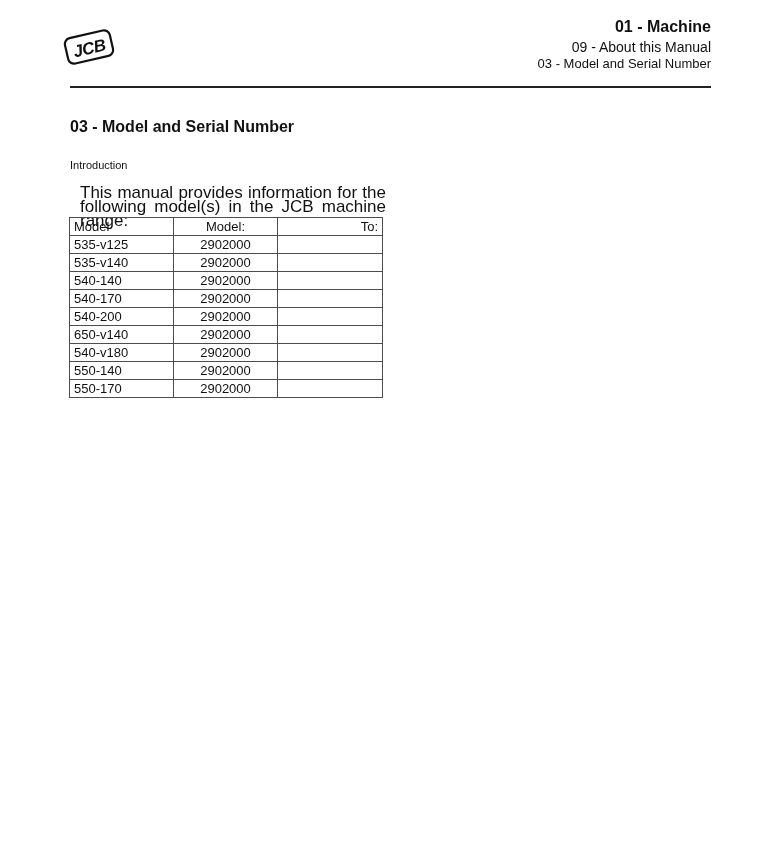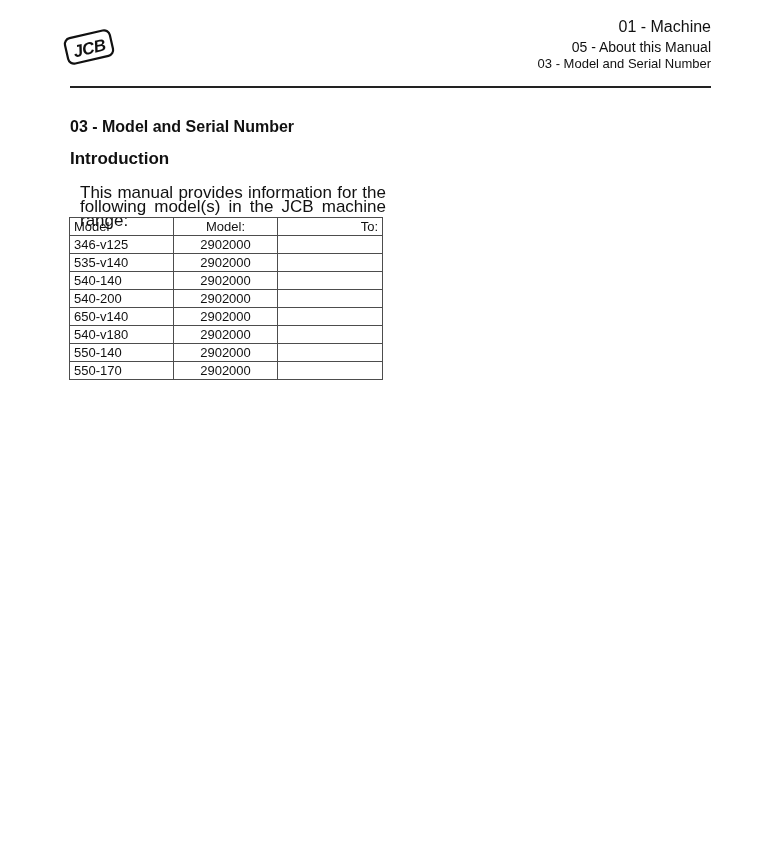--- a/index.html
+++ b/index.html
@@ -27,21 +27,21 @@
   
   .header-right {
     position: absolute;
     top: 16px;
     right: 72px;
     text-align: right;
     white-space: nowrap;
   }
   .header-chapter {
     font-size: 16px;
-    font-weight: normal;
+    font-weight: bold;
     line-height: 22px;
   }
   .header-section {
     font-size: 14px;
     line-height: 18px;
   }
   .header-subsection {
     font-size: 13px;
     line-height: 15px;
   }
@@ -58,23 +58,23 @@
     position: absolute;
     left: 70px;
     top: 117px;
     font-size: 16px;
     font-weight: bold;
     line-height: 19px;
   }
   .intro-heading {
     position: absolute;
     left: 70px;
-    top: 149px;
-    font-size: 17px;
-    font-weight: bold;
+    top: 155px;
+    font-size: 11px;
+    font-weight: normal;
     line-height: 20px;
   }
   .intro-text {
     position: absolute;
     left: 70px;
     top: 186px;
     width: 306px;
     font-size: 17px;
     line-height: 14px;
     text-align: justify;
@@ -112,21 +112,21 @@
     <svg width="62" height="58" viewBox="0 0 62 58">
       <g transform="rotate(-13 31 29)">
         <rect x="8" y="16" width="46" height="26" rx="6" fill="#ffffff" stroke="#111111" stroke-width="2.2"></rect>
         <text x="31" y="36" text-anchor="middle" font-size="17" font-weight="bold" font-style="italic" letter-spacing="-0.5" fill="#111111">JCB</text>
       </g>
     </svg>
   </div>
 
   <div class="header-right">
     <div class="header-chapter">01 - Machine</div>
-    <div class="header-section">05 - About this Manual</div>
+    <div class="header-section">09 - About this Manual</div>
     <div class="header-subsection">03 - Model and Serial Number</div>
   </div>
 
   <div class="rule"></div>
 
   <div class="page-title">03 - Model and Serial Number</div>
 
   <div class="intro-heading">Introduction</div>
 
   <div class="intro-text">This manual provides information for the following model(s) in the JCB machine range:</div>
@@ -134,31 +134,36 @@
   <table class="model-table">
     <thead>
       <tr>
         <th class="col-model">Model</th>
         <th class="col-from">Model:</th>
         <th class="col-to">To:</th>
       </tr>
     </thead>
     <tbody>
         <tr>
-          <td class="col-model">346-v125</td>
+          <td class="col-model">535-v125</td>
           <td class="col-from">2902000</td>
           <td class="col-to"></td>
         </tr>
         <tr>
           <td class="col-model">535-v140</td>
           <td class="col-from">2902000</td>
           <td class="col-to"></td>
         </tr>
         <tr>
           <td class="col-model">540-140</td>
+          <td class="col-from">2902000</td>
+          <td class="col-to"></td>
+        </tr>
+        <tr>
+          <td class="col-model">540-170</td>
           <td class="col-from">2902000</td>
           <td class="col-to"></td>
         </tr>
         <tr>
           <td class="col-model">540-200</td>
           <td class="col-from">2902000</td>
           <td class="col-to"></td>
         </tr>
         <tr>
           <td class="col-model">650-v140</td>

